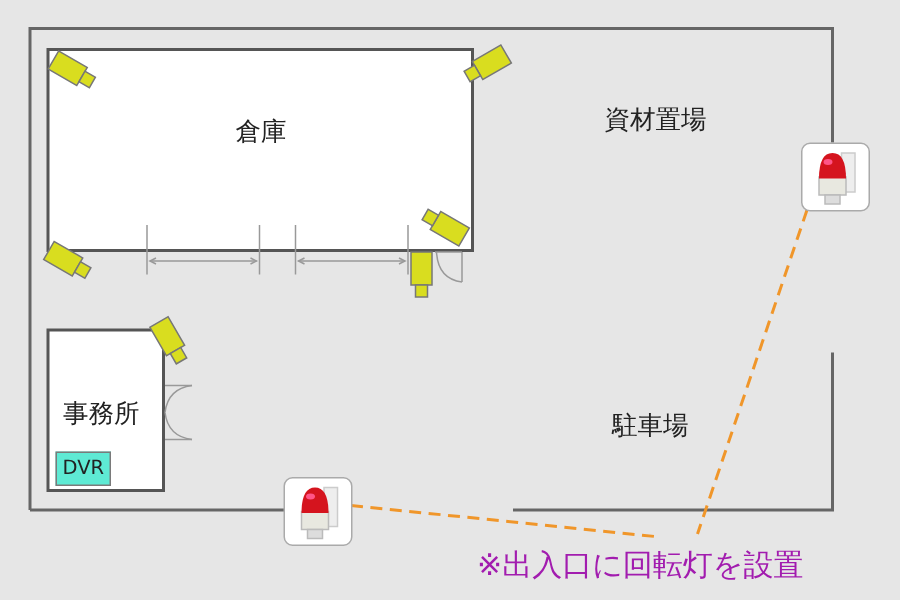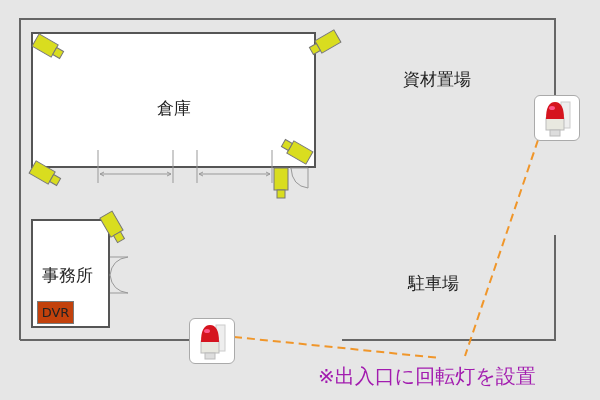--- a/index.html
+++ b/index.html
@@ -1,25 +1,25 @@
 <!DOCTYPE html>
 <html><head>
 <meta charset="utf-8">
 <style>
   html, body { margin:0; padding:0; }
   body { width:600px; height:400px; background:#e6e6e6; overflow:hidden; position:relative;
          font-family:"DejaVu Sans", sans-serif; }
   svg { position:absolute; left:0; top:0; }
   .lbl { position:absolute; color:#222; white-space:nowrap; }
-  .lbl-warehouse { left:157px; top:97px; font-size:17px; }
+  .lbl-warehouse { left:157px; top:76px; font-size:17px; }
   .lbl-materials { left:403px; top:68px; font-size:17px; }
   .lbl-office { left:42px; top:264px; font-size:17px;text-align:center; }
   .lbl-parking { left:408px; top:272px; font-size:17px;text-align:right; }
   .lbl-note { left:318px; top:363px; font-size:20px; color:#a21caf; }
-  .dvr { position:absolute; left:37px; top:301px; width:35px; height:21px; background:#c2410c;
+  .dvr { position:absolute; left:37px; top:301px; width:35px; height:21px; background:#5eead4;
          border:1px solid #7a7a7a; font-size:13px; color:#222; line-height:21px; text-align:center; }
   .lamp { position:absolute; width:44px; height:44px; background:#fff; border:1px solid #aaa; border-radius:6px; }
   .lamp-right { left:534px; top:95px; }
   .lamp-bottom { left:189px; top:318px; }
 </style>
 </head>
 <body>
 
 <svg width="600" height="400">
 

